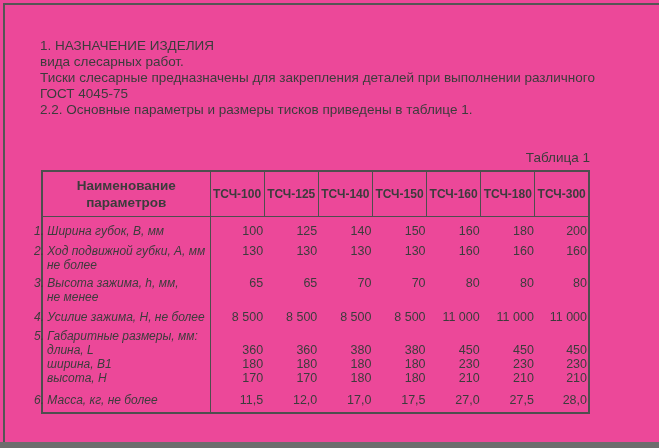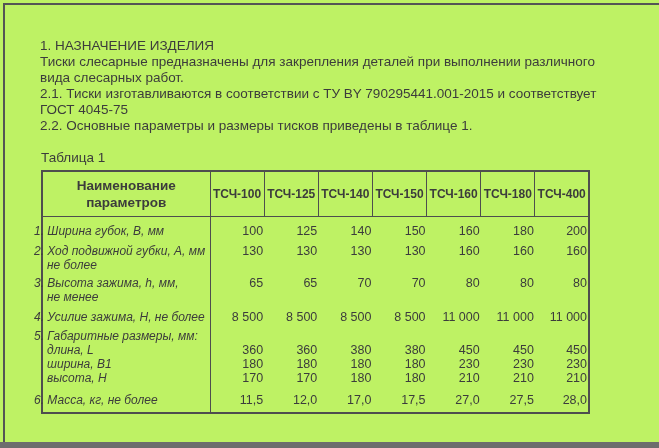--- a/index.html
+++ b/index.html
@@ -1,20 +1,20 @@
 <!DOCTYPE html>
 <html><head>
 <meta charset="utf-8">
 <style>
   html, body { margin: 0; padding: 0; background: #ffffff; }
   .page {
     position: relative;
     width: 659px;
     height: 448px;
-    background: #bef264;
+    background: #ec4899;
     font-family: "Liberation Sans", sans-serif;
     color: #3c3c3c;
     overflow: hidden;
   }
   .frame-top {
     position: absolute; top: 3px; left: 3px; right: 0; height: 2px;
     background: #555555;
   }
   .frame-left {
     position: absolute; top: 3px; left: 3px; width: 2px; bottom: 5px;
@@ -24,21 +24,21 @@
     position: absolute; left: 0; right: 0; bottom: 0; height: 6px;
     background: #6d6d6d;
   }
   .intro {
     position: absolute; left: 40px; top: 38px; width: 590px;
     font-size: 13.5px; line-height: 16px;
   }
   .intro .line { white-space: nowrap; }
   .caption {
     position: absolute; left: 41px; top: 150px; width: 549px;
-    text-align: left; font-size: 13.5px;
+    text-align: right; font-size: 13.5px;
   }
   table.spec {
     position: absolute; left: 41px; top: 170px; width: 549px;
     border-collapse: collapse; table-layout: fixed;
     border: 2px solid #4e4e4e;
     font-size: 12px; color: #3c3c3c;
   }
   table.spec col.param { width: 168px; }
   table.spec thead th {
     border: 1.5px solid #4e4e4e;
@@ -69,23 +69,22 @@
 </head>
 <body>
 
 <div class="page">
   <div class="frame-top"></div>
   <div class="frame-left"></div>
   <div class="scan-strip"></div>
 
   <div class="intro">
     <div class="line">1. НАЗНАЧЕНИЕ ИЗДЕЛИЯ</div>
+    <div class="line">вида слесарных работ.</div>
     <div class="line">Тиски слесарные предназначены для закрепления деталей при выполнении различного</div>
-    <div class="line">вида слесарных работ.</div>
-    <div class="line">2.1. Тиски изготавливаются в соответствии с ТУ BY 790295441.001-2015 и соответствует</div>
     <div class="line">ГОСТ 4045-75</div>
     <div class="line">2.2. Основные параметры и размеры тисков приведены в таблице 1.</div>
   </div>
 
   <div class="caption">Таблица 1</div>
 
   <table class="spec">
     <colgroup>
       <col class="param">
       <col>
@@ -99,21 +98,21 @@
     <thead>
       <tr>
         <th class="param">Наименование
 параметров</th>
         <th>ТСЧ-100</th>
         <th>ТСЧ-125</th>
         <th>ТСЧ-140</th>
         <th>ТСЧ-150</th>
         <th>ТСЧ-160</th>
         <th>ТСЧ-180</th>
-        <th>ТСЧ-400</th>
+        <th>ТСЧ-300</th>
       </tr>
     </thead>
     <tbody>
       <tr class="r1">
         <td class="label">1. Ширина губок, В, мм</td>
         <td class="val">100</td>
         <td class="val">125</td>
         <td class="val">140</td>
         <td class="val">150</td>
         <td class="val">160</td>

